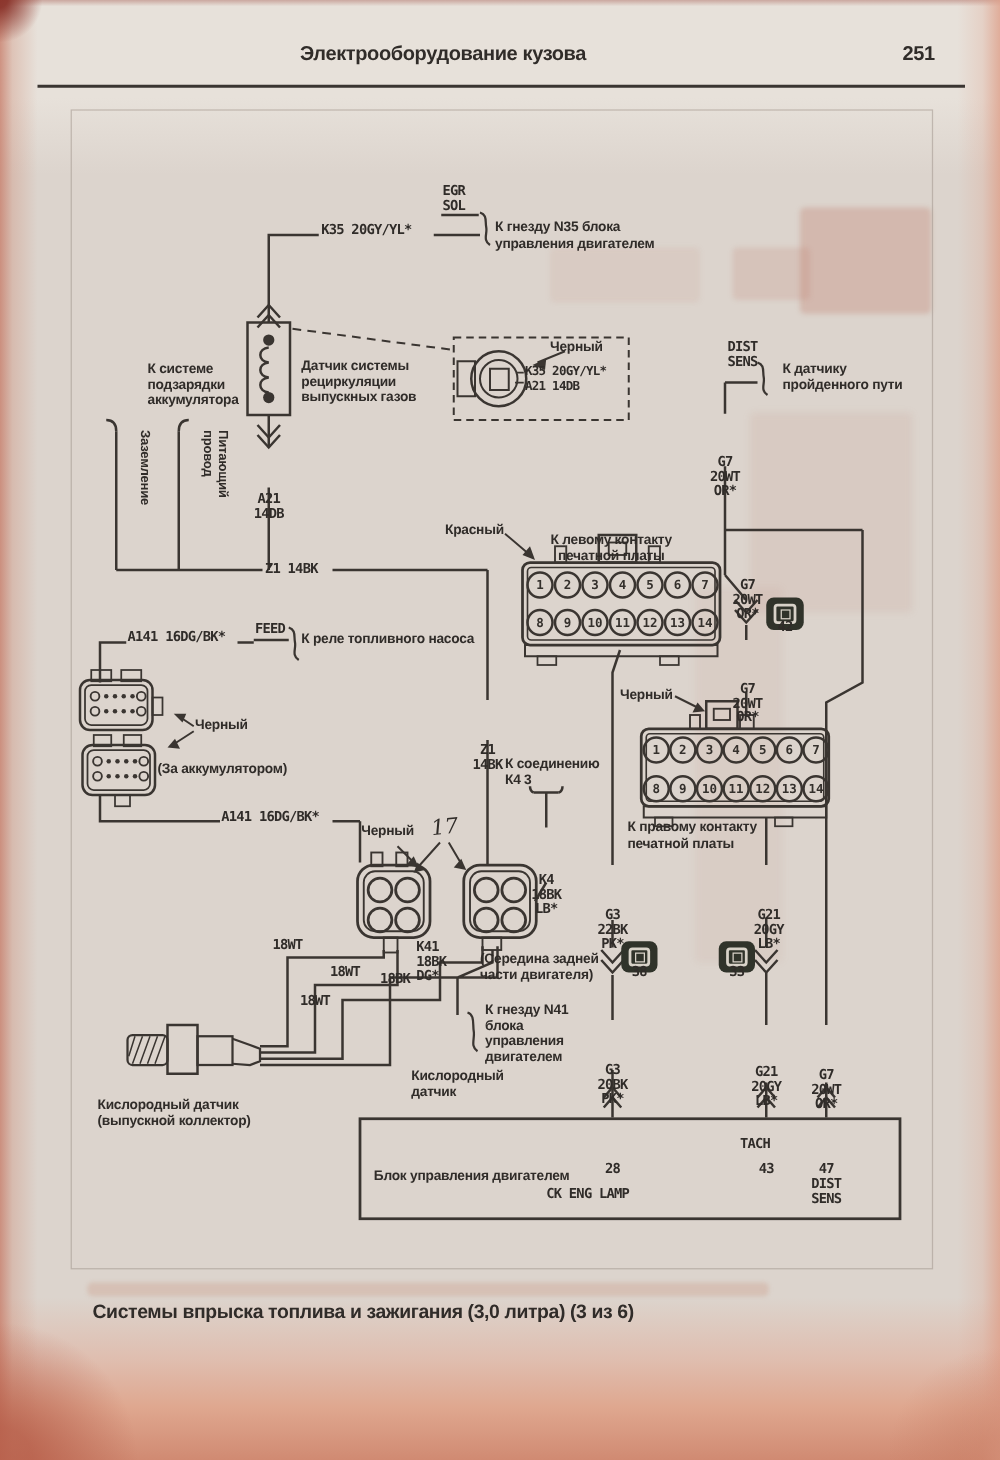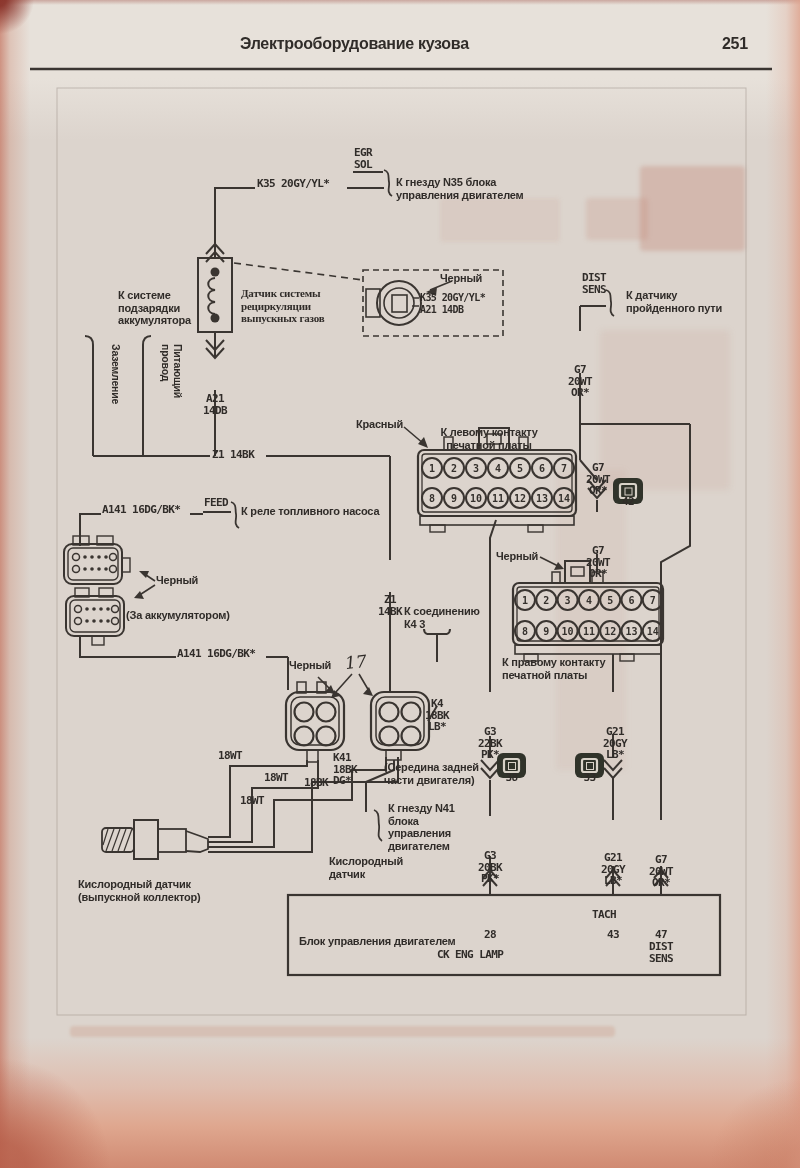--- a/index.html
+++ b/index.html
@@ -299,21 +299,21 @@
 
   <div class="lbl t hdr" style="left:240px;top:38px;width:320px;text-align:left;">Электрооборудование кузова</div>
   <div class="lbl t hdr" style="left:722px;top:38px;width:48px;">251</div>
 
   <div class="lbl m" style="left:354px;top:147px;">EGR
 SOL</div>
   <div class="lbl m" style="left:257px;top:178px;">K35 20GY/YL*</div>
   <div class="lbl t" style="left:396px;top:176px;">К гнезду N35 блока
 управления двигателем</div>
 
-  <div class="lbl t" style="left:241px;top:287px;font-family:Liberation Serif, serif;">Датчик системы
+  <div class="lbl t" style="left:241px;top:287px;">Датчик системы
 рециркуляции
 выпускных газов</div>
   <div class="lbl t" style="left:86px;top:289px;margin-left:32px;">К системе
 подзарядки
 аккумулятора</div>
   <div class="lbl t rot" style="left:122px;top:344px;font-size:10.5px;">Заземление</div>
   <div class="lbl t rot" style="left:184px;top:344px;font-size:10.5px;line-height:12px;">Питающий
 провод</div>
   <div class="lbl m c" style="left:195px;top:361px;width:40px;">A21
 14DB</div>
@@ -403,13 +403,14 @@
 
   <div class="lbl m c" style="left:474px;top:897px;width:32px;">28</div>
   <div class="lbl m" style="left:437px;top:909px;margin-top:40px;">CK ENG LAMP</div>
   <div class="lbl m c" style="left:597px;top:897px;width:32px;">43</div>
   <div class="lbl m" style="left:592px;top:909px;">TACH</div>
   <div class="lbl m c" style="left:644px;top:897px;width:34px;">47</div>
   <div class="lbl m c" style="left:644px;top:909px;width:34px;">DIST
 SENS</div>
   <div class="lbl t" style="left:299px;top:935px;">Блок управления двигателем</div>
 
+  <div class="lbl t cap" style="left:74px;top:1044px;">Системы впрыска топлива и зажигания (3,0 литра) (3 из 6)</div>
 </div>
 
 </body></html>

